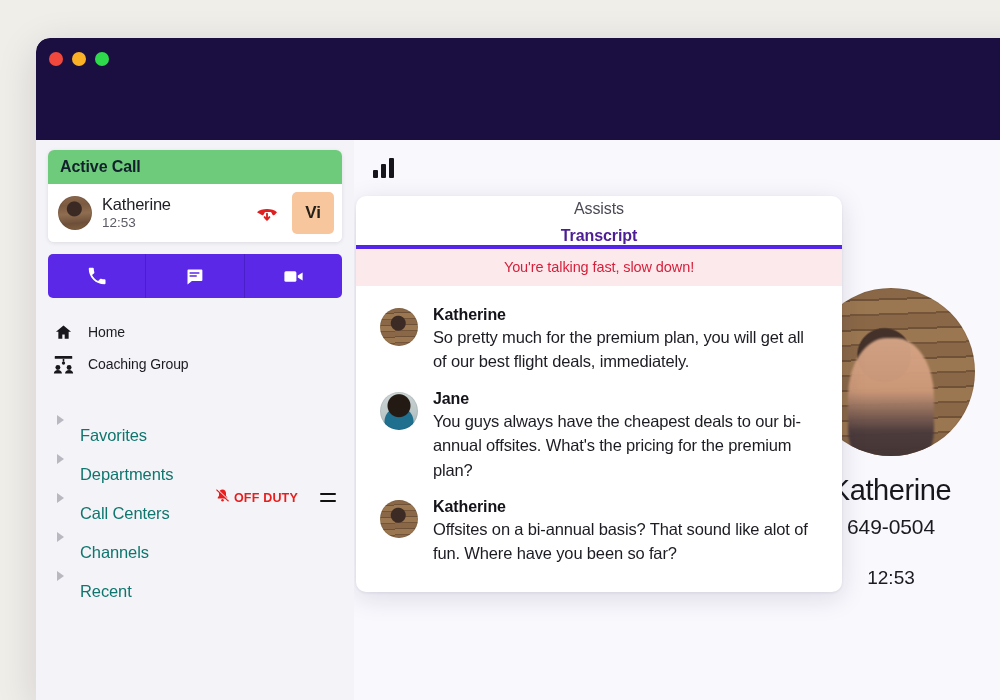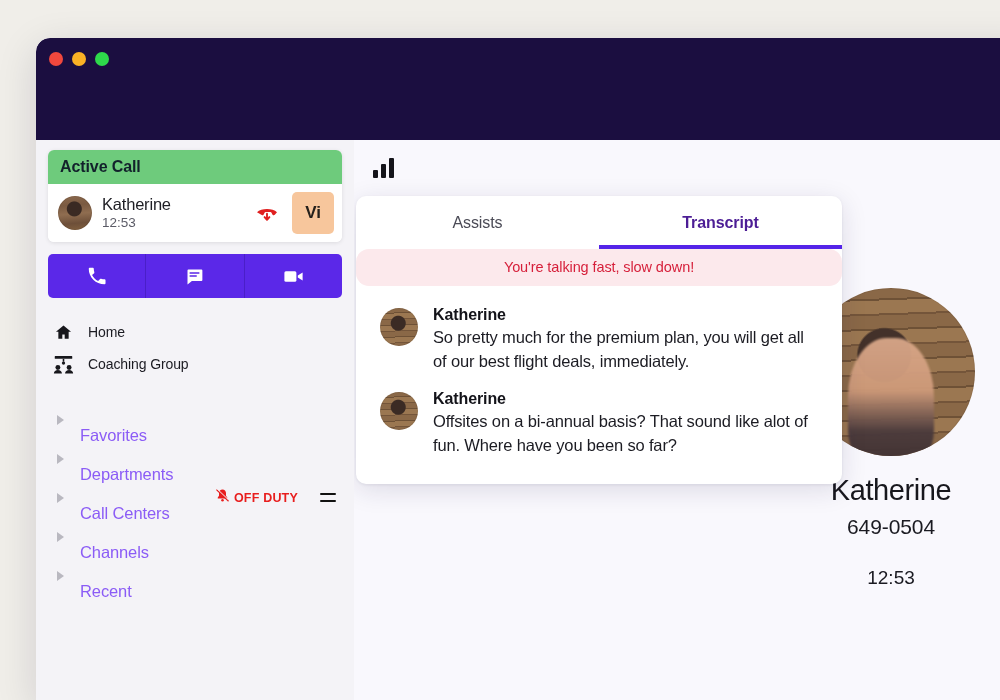--- a/index.html
+++ b/index.html
@@ -167,21 +167,21 @@
   .caret {
     width: 0; height: 0;
     border-left: 7px solid #B9B8C0;
     border-top: 5px solid transparent;
     border-bottom: 5px solid transparent;
     margin-right: 16px;
     flex: 0 0 7px;
   }
   .group-label {
     font-size: 16.5px;
-    color: #8b5cf6;
+    color: #0f766e;
     letter-spacing: -0.1px;
     margin-top: 32px;
   }
   .duty-wrap {
     position: absolute;
     right: 6px;
     display: flex;
     align-items: center;
     gap: 22px;
   }
@@ -282,20 +282,21 @@
     width: 486px;
     background: #FFFFFF;
     border-radius: 10px;
     box-shadow: 0 6px 26px rgba(30,20,70,0.13), 0 1px 3px rgba(30,20,70,0.08);
     overflow: hidden;
   }
 
   .tabs {
     display: flex;
     height: 53px;
+    flex-direction: column;
   }
   .tab {
     flex: 1;
     display: flex; align-items: center; justify-content: center;
     font-size: 16px;
     color: #4A4A55;
     cursor: pointer;
     position: relative;
     letter-spacing: -0.1px;
   }
@@ -311,21 +312,20 @@
     background: #5424E8;
   }
 
   .alert-bar {
     background: #FCE9EC;
     color: #D61F3A;
     font-size: 14.5px;
     text-align: center;
     padding: 10px 0 11px 0;
     letter-spacing: -0.1px;
-    border-radius: 13px;
   }
 
   .messages {
     padding: 20px 24px 26px 24px;
   }
   .msg {
     display: flex;
     gap: 15px;
     margin-bottom: 16px;
   }
@@ -523,20 +523,27 @@
         <div class="messages">
 
           <div class="msg">
             <div class="msg-avatar kat"></div>
             <div class="msg-body">
               <div class="msg-author">Katherine</div>
               <div class="msg-text">So pretty much for the premium plan, you will get all of our best flight deals, immediately.</div>
             </div>
           </div>
 
+          <div class="msg">
+            <div class="msg-avatar jane"></div>
+            <div class="msg-body">
+              <div class="msg-author">Jane</div>
+              <div class="msg-text">You guys always have the cheapest deals to our bi-annual offsites. What's the pricing for the premium plan?</div>
+            </div>
+          </div>
 
           <div class="msg">
             <div class="msg-avatar kat"></div>
             <div class="msg-body">
               <div class="msg-author">Katherine</div>
               <div class="msg-text">Offsites on a bi-annual basis? That sound like alot of fun. Where have you been so far?</div>
             </div>
           </div>
 
         </div>

